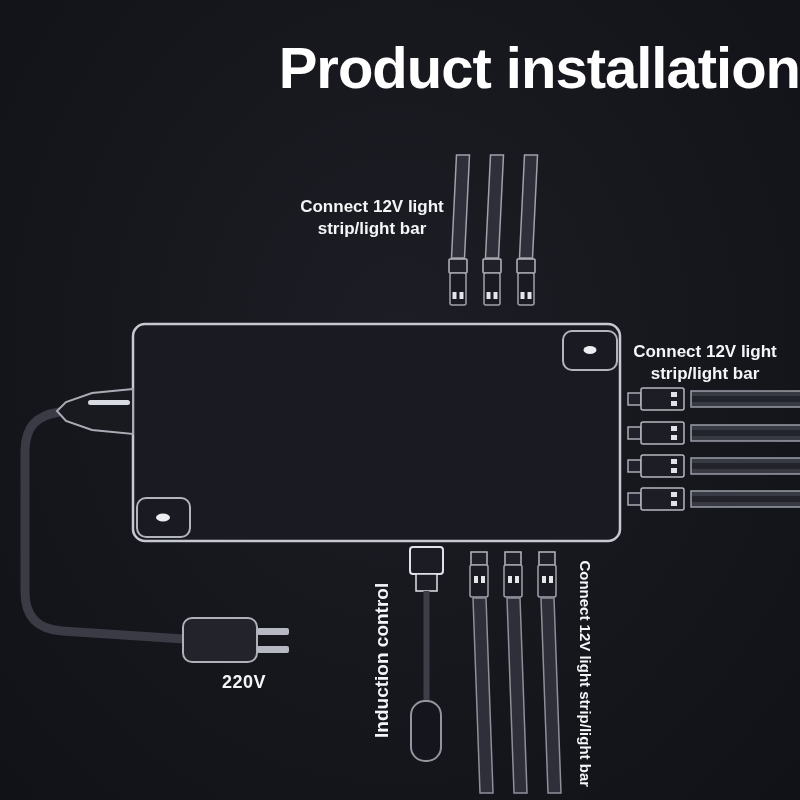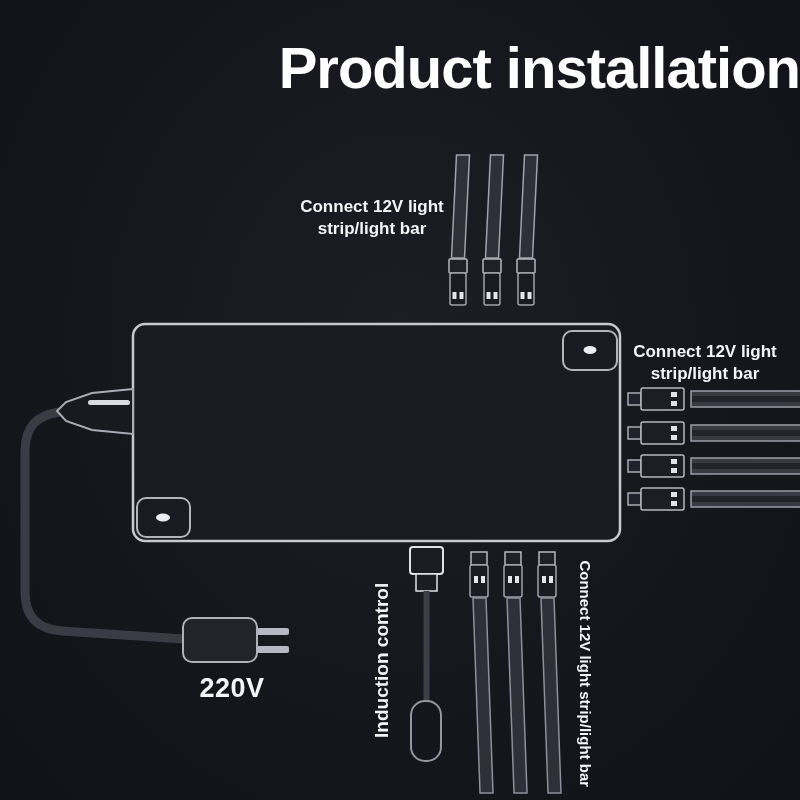--- a/index.html
+++ b/index.html
@@ -7,21 +7,21 @@
   .stage{position:relative;width:800px;height:800px;overflow:hidden;
          background:radial-gradient(ellipse at 50% 42%, #1d1d25 0%, #16161d 55%, #111118 100%);}
   .diagram-svg{position:absolute;left:0;top:0;}
   .title{position:absolute;top:34px;left:0;width:100%;margin:0;text-align:right;
          font-size:58px;font-weight:900;letter-spacing:-1px;color:#ffffff;}
   .label{position:absolute;color:#f4f5f7;font-weight:700;font-size:17px;line-height:1.3;text-align:center;}
   .top-label{left:287px;top:196px;width:170px;}
   .right-label{left:620px;top:341px;width:170px;}
   .v-bottom{left:445px;top:664px;width:280px;transform:rotate(90deg);font-size:15px;white-space:nowrap;}
   .v-induction{left:292px;top:648px;width:180px;transform:rotate(-90deg);font-size:19px;white-space:nowrap;}
-  .voltage{left:196px;top:671px;width:72px;font-size:27px;letter-spacing:0.5px;}
+  .voltage{left:208px;top:671px;width:72px;font-size:18px;letter-spacing:0.5px;}
 </style>
 </head>
 <body>
 
 <div class="stage">
 
   <h1 class="title">Product installation</h1>
 
   <svg class="diagram-svg" width="800" height="800" viewBox="0 0 800 800">
 

